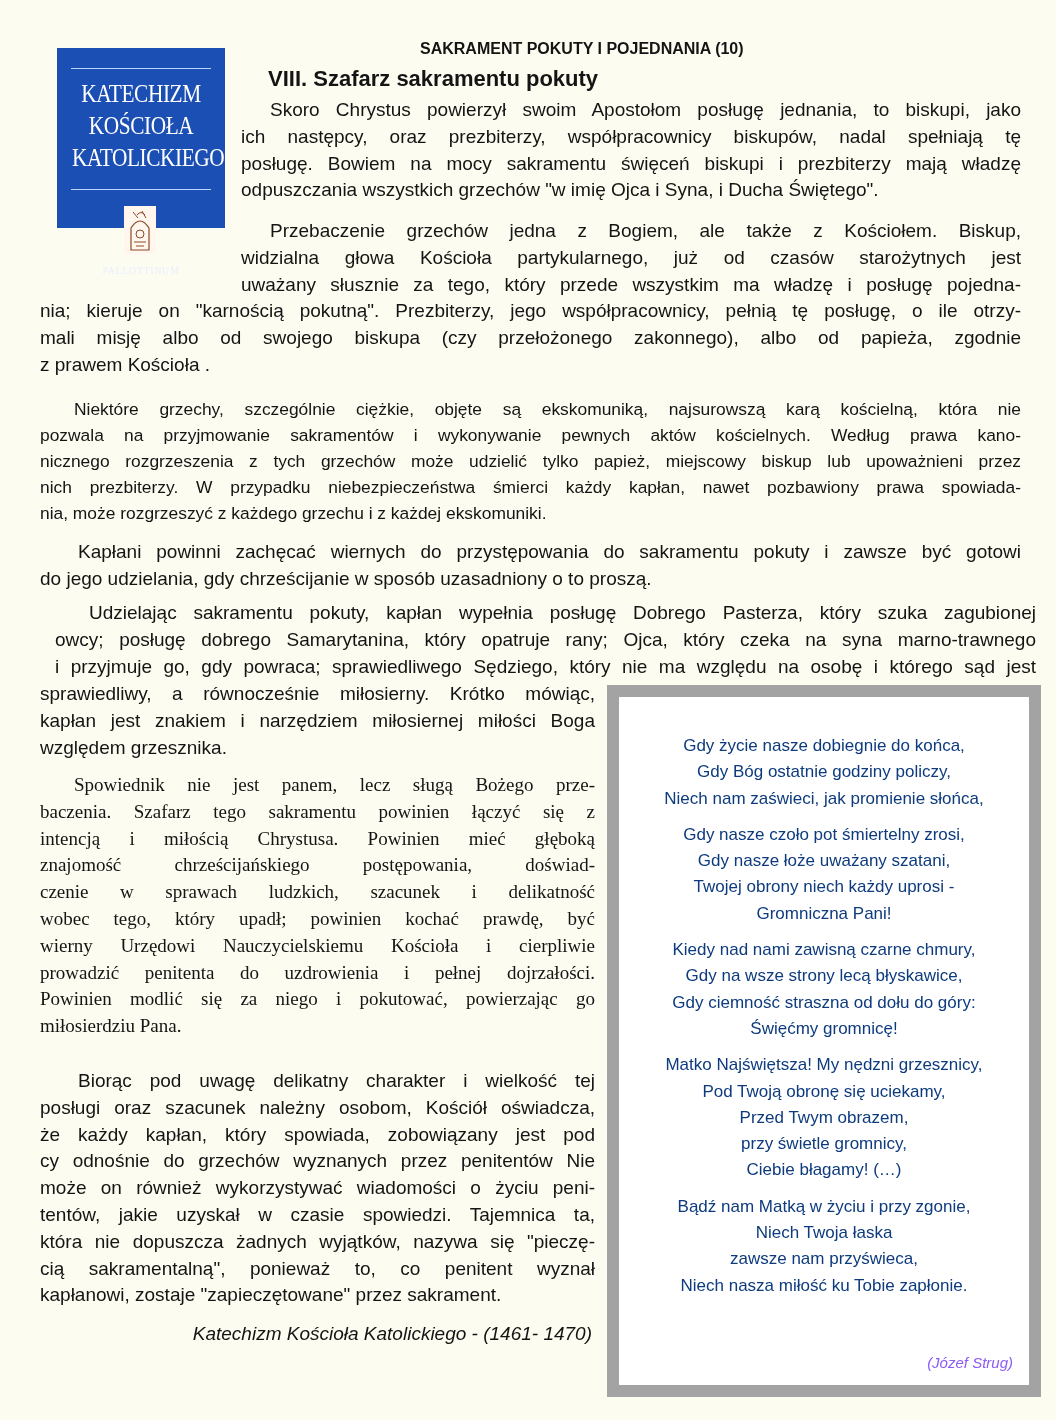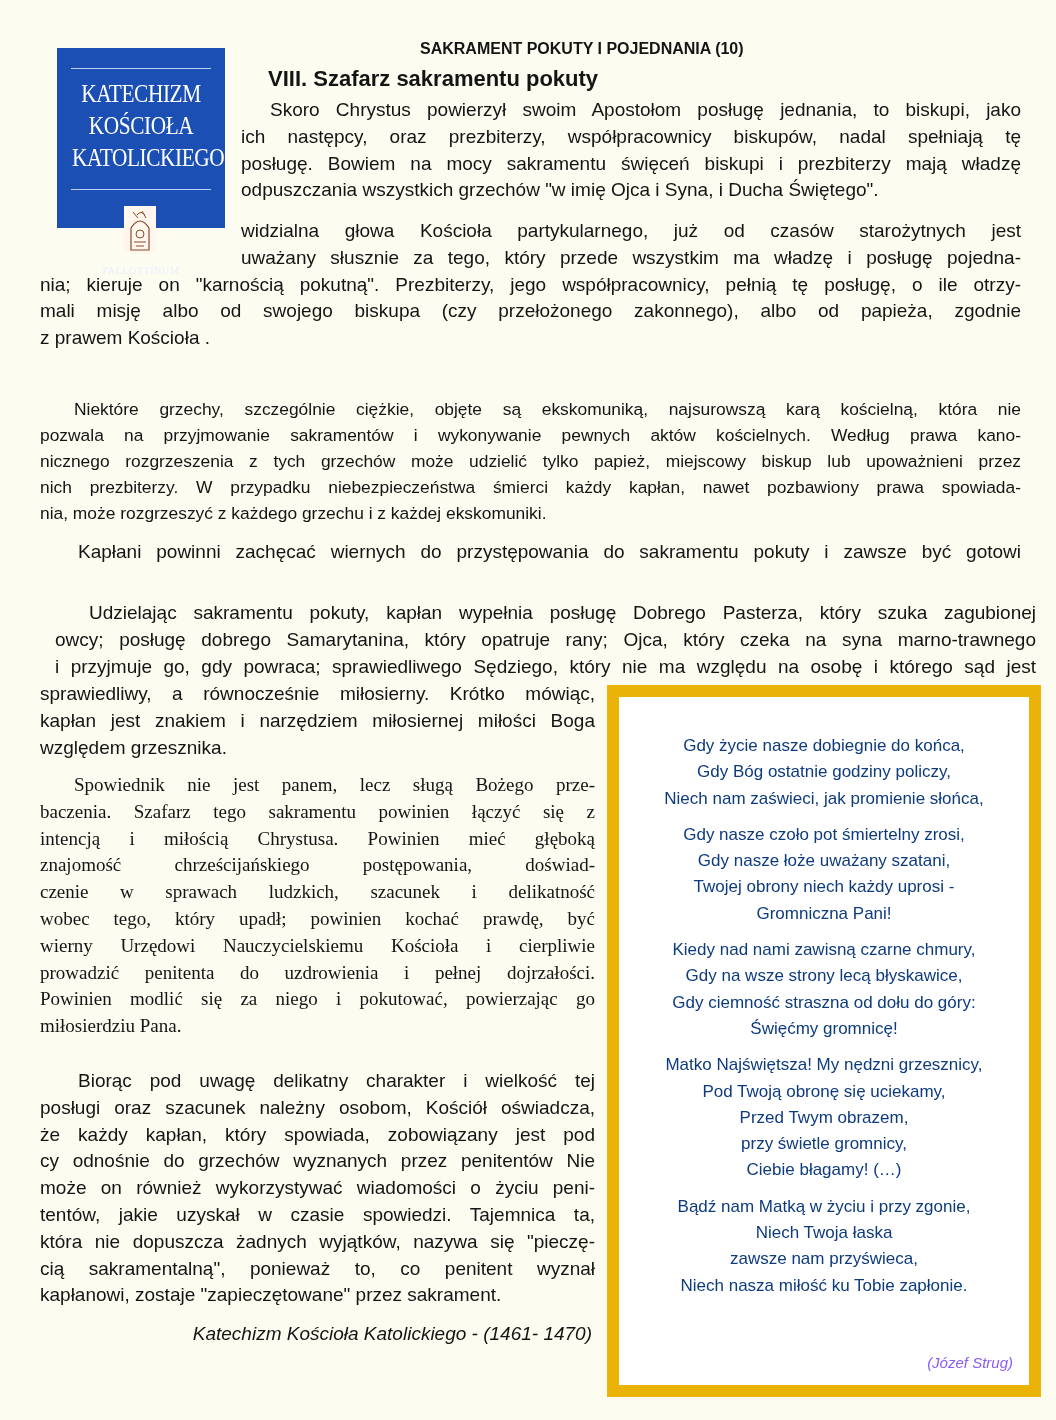--- a/index.html
+++ b/index.html
@@ -52,21 +52,21 @@
   .p5 { left: 55px; top: 600px; width: 981px; }
   .p5b { left: 40px; top: 681px; width: 555px; }
   .p6 { left: 40px; top: 772px; width: 555px; font-family: Liberation Serif, serif; }
   .p7 { left: 40px; top: 1068px; width: 555px; }
   .citation {
     position: absolute; right: 464px; top: 1323px; font-style: italic; font-size: 19px; white-space: nowrap;
   }
 
   .poem-box {
     position: absolute; left: 607px; top: 685px; width: 434px; height: 712px;
-    box-sizing: border-box; border: 12px solid #eab308; background: #ffffff;
+    box-sizing: border-box; border: 12px solid #a3a3a3; background: #ffffff;
   }
   .poem {
     position: absolute; left: 0; right: 0; top: 36px; text-align: center;
     color: #0d3b7e; font-size: 17px; line-height: 26.3px;
   }
   .stanza { margin-bottom: 10px; }
   .stanza div { white-space: nowrap; }
   .author {
     position: absolute; right: 16px; bottom: 14px; font-style: italic; font-size: 15px; color: #8b5cf6;
   }
@@ -97,37 +97,39 @@
 <div class="section-title">VIII. Szafarz sakramentu pokuty</div>
 
 <div class="text p1">
   <span class="line" style="text-indent:29px">Skoro Chrystus powierzył swoim Apostołom posługę jednania, to biskupi, jako</span>
   <span class="line">ich następcy, oraz prezbiterzy, współpracownicy biskupów, nadal spełniają tę</span>
   <span class="line">posługę. Bowiem na mocy sakramentu święceń biskupi i prezbiterzy mają władzę</span>
   <span class="line last">odpuszczania wszystkich grzechów "w imię Ojca i Syna, i Ducha Świętego".</span>
 </div>
 
 <div class="text p2">
+  <span class="line" style="margin-left:230px;text-indent:0">Przebaczenie grzechów jedna z Bogiem, ale także z Kościołem. Biskup,</span>
   <span class="line" style="margin-left:201px">widzialna głowa Kościoła partykularnego, już od czasów starożytnych jest</span>
   <span class="line" style="margin-left:201px">uważany słusznie za tego, który przede wszystkim ma władzę i posługę pojedna-</span>
   <span class="line">nia; kieruje on "karnością pokutną". Prezbiterzy, jego współpracownicy, pełnią tę posługę, o ile otrzy-</span>
   <span class="line">mali misję albo od swojego biskupa (czy przełożonego zakonnego), albo od papieża, zgodnie</span>
   <span class="line last">z prawem Kościoła .</span>
 </div>
 
 <div class="text p3">
   <span class="line" style="padding-left:34px">Niektóre grzechy, szczególnie ciężkie, objęte są ekskomuniką, najsurowszą karą kościelną, która nie</span>
   <span class="line">pozwala na przyjmowanie sakramentów i wykonywanie pewnych aktów kościelnych. Według prawa kano-</span>
   <span class="line">nicznego rozgrzeszenia z tych grzechów może udzielić tylko papież, miejscowy biskup lub upoważnieni przez</span>
   <span class="line">nich prezbiterzy. W przypadku niebezpieczeństwa śmierci każdy kapłan, nawet pozbawiony prawa spowiada-</span>
   <span class="line last">nia, może rozgrzeszyć z każdego grzechu i z każdej ekskomuniki.</span>
 </div>
 
 <div class="text p4">
   <span class="line" style="padding-left:38px">Kapłani powinni zachęcać wiernych do przystępowania do sakramentu pokuty i zawsze być gotowi</span>
+  <span class="line last">do jego udzielania, gdy chrześcijanie w sposób uzasadniony o to proszą.</span>
 </div>
 
 <div class="text p5">
   <span class="line" style="padding-left:34px">Udzielając sakramentu pokuty, kapłan wypełnia posługę Dobrego Pasterza, który szuka zagubionej</span>
   <span class="line">owcy; posługę dobrego Samarytanina, który opatruje rany; Ojca, który czeka na syna marno-trawnego</span>
   <span class="line">i przyjmuje go, gdy powraca; sprawiedliwego Sędziego, który nie ma względu na osobę i którego sąd jest</span>
 </div>
 <div class="text p5b">
   <span class="line">sprawiedliwy, a równocześnie miłosierny. Krótko mówiąc,</span>
   <span class="line">kapłan jest znakiem i narzędziem miłosiernej miłości Boga</span>

